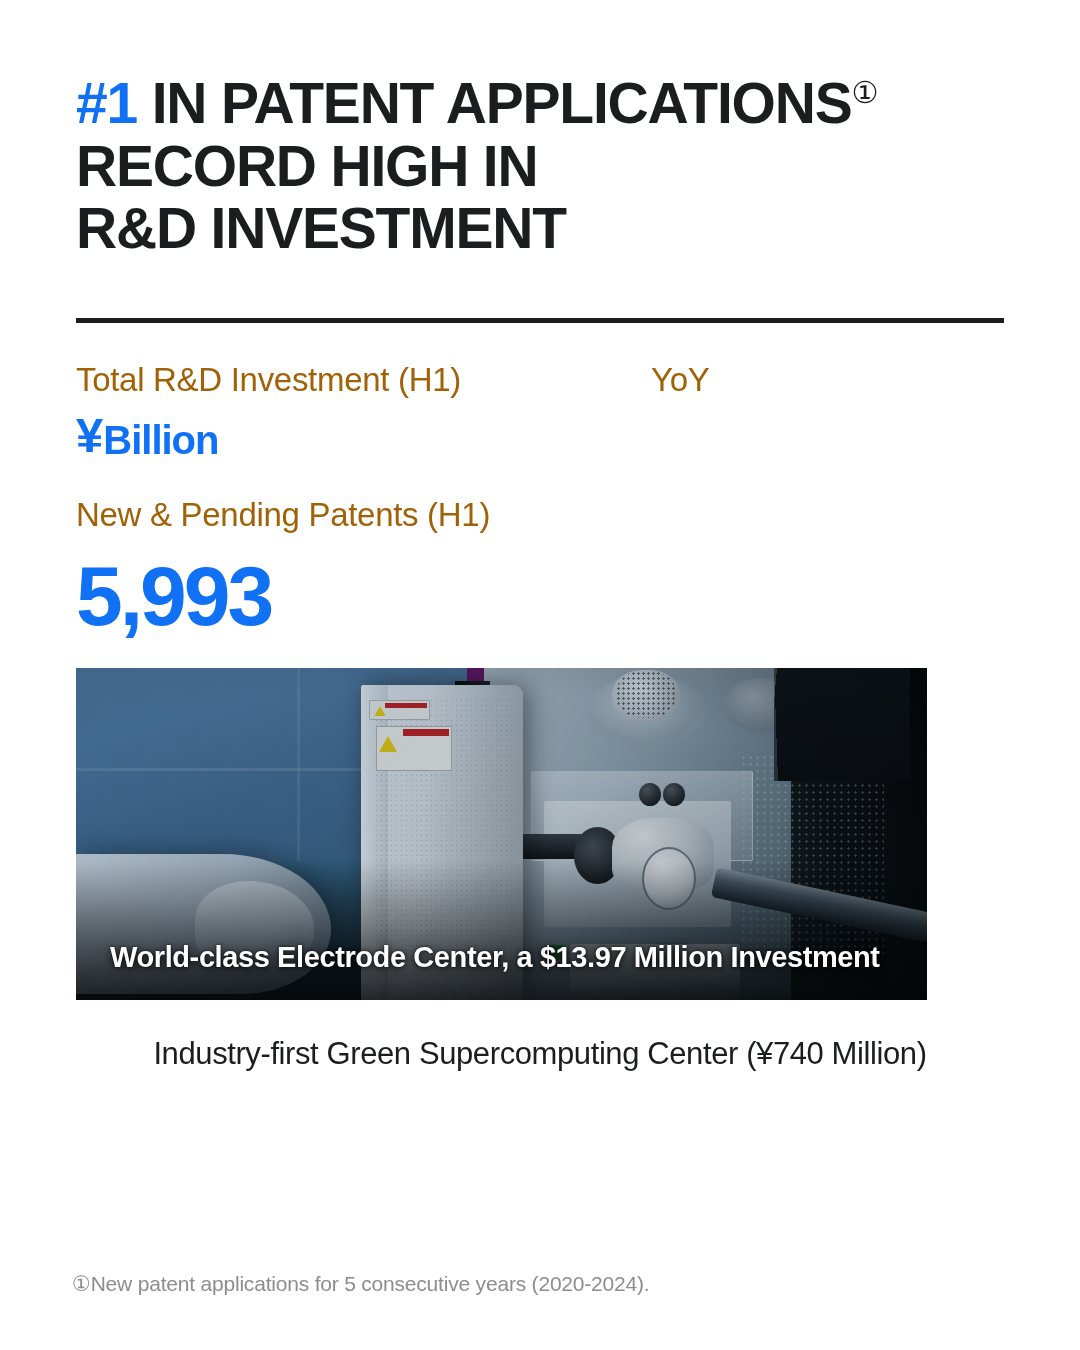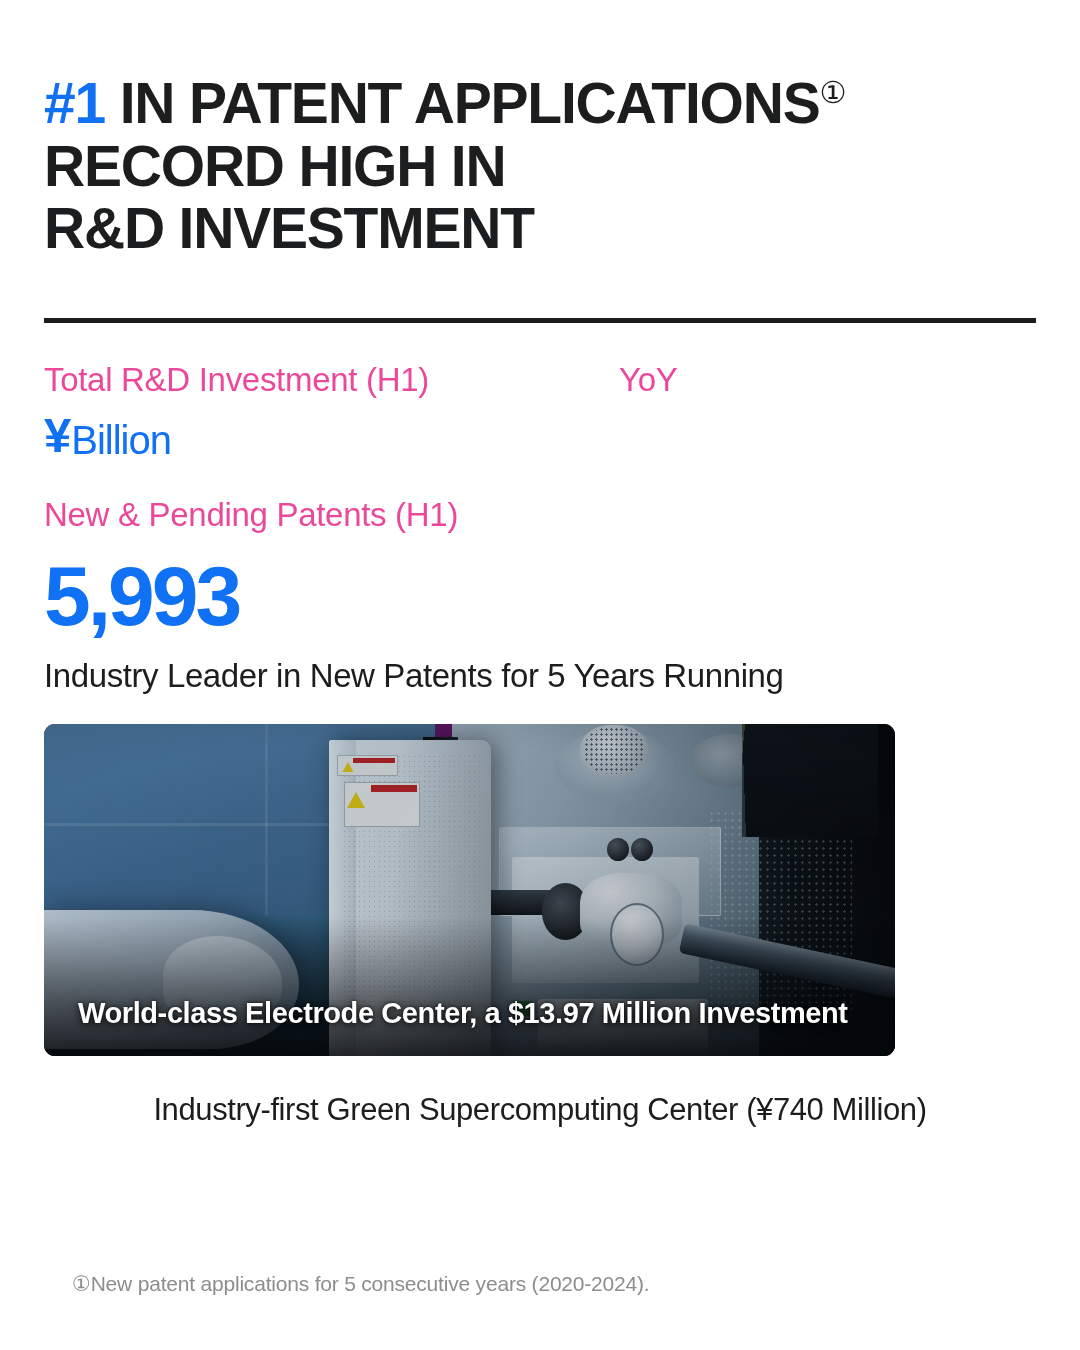--- a/index.html
+++ b/index.html
@@ -14,21 +14,21 @@
   body {
     font-family: "Liberation Sans", "DejaVu Sans", sans-serif;
     position: relative;
     overflow: hidden;
     -webkit-font-smoothing: antialiased;
   }
 
   .page {
     position: absolute;
     inset: 0;
-    padding: 0 44px;
+    padding: 0 76px;
   }
 
   
   .headline {
     padding-top: 72px;
     font-weight: bold;
     font-size: 57px;
     line-height: 1.1;
     letter-spacing: -1.2px;
     color: #1c1d1f;
@@ -56,21 +56,21 @@
     display: flex;
     align-items: flex-start;
     margin-top: 38px;
   }
   .stat-col-a { width: 575px; flex: 0 0 auto; }
   .stat-col-b { flex: 1 1 auto; }
 
   .stat-label {
     font-size: 33px;
     font-weight: normal;
-    color: #ec4899;
+    color: #a16207;
     letter-spacing: -0.3px;
     line-height: 1.15;
     white-space: nowrap;
   }
 
   .stat-value {
     margin-top: 14px;
     line-height: 1;
     white-space: nowrap;
     display: flex;
@@ -86,21 +86,21 @@
   .cur-sym {
     color: #1171f5;
     font-weight: bold;
     font-size: 49px;
     letter-spacing: -1px;
     position: relative;
     top: -2px;
   }
   .unit-blue {
     color: #1171f5;
-    font-weight: normal;
+    font-weight: bold;
     font-size: 40px;
     letter-spacing: -1px;
     margin-left: 1px;
   }
 
   .big-dark {
     color: #1f2022;
     font-weight: bold;
     font-size: 82px;
     letter-spacing: -3px;
@@ -130,21 +130,21 @@
     letter-spacing: -0.4px;
     line-height: 1.2;
   }
 
   
   .photo-card {
     position: relative;
     margin-top: 28px;
     width: 851px;
     height: 332px;
-    border-radius: 11px;
+    border-radius: 0;
     overflow: hidden;
     background: #701a75;
   }
 
   
   .ph-bg {
     position: absolute; inset: 0;
     background:
       linear-gradient(100deg, #4a82a8 0%, #3f7characters 0%),
       linear-gradient(110deg, #4d84ab 0%, #3e6f93 22%, #2d4d66 46%, #18262f 70%, #070b0e 100%);
@@ -388,21 +388,20 @@
 
     <div class="stat-col-b">
       <div class="stat-label">YoY</div>
     </div>
 
   </div>
 
   <div class="patents-block">
     <div class="stat-label">New &amp; Pending Patents (H1)</div>
     <div class="patents-number">5,993</div>
-    <div class="patents-sub">Industry Leader in New Patents for 5 Years Running</div>
   </div>
 
   <figure class="photo-card">
     <div class="ph-bg"></div>
     <div class="ph-wall-light"></div>
     <div class="ph-wall-seam"></div>
     <div class="ph-wall-seam2"></div>
     <div class="ph-floor"></div>
     <div class="ph-dark-right"></div>
     <div class="ph-machine-body"></div>

